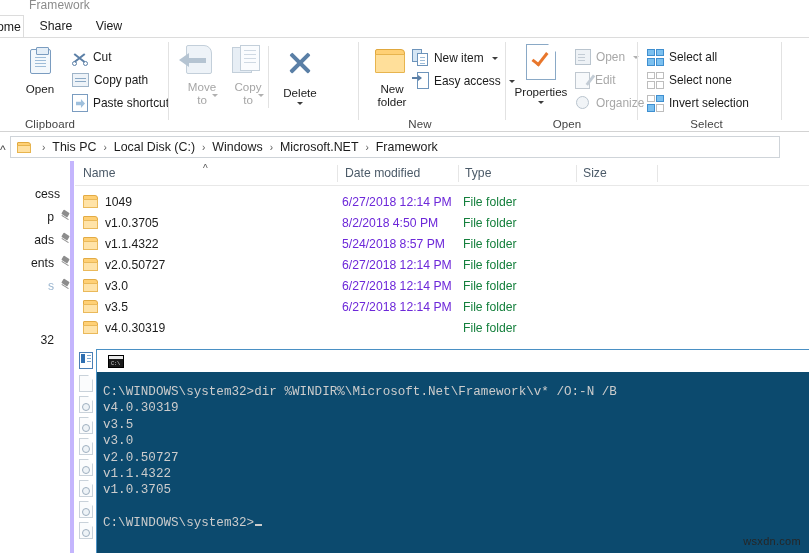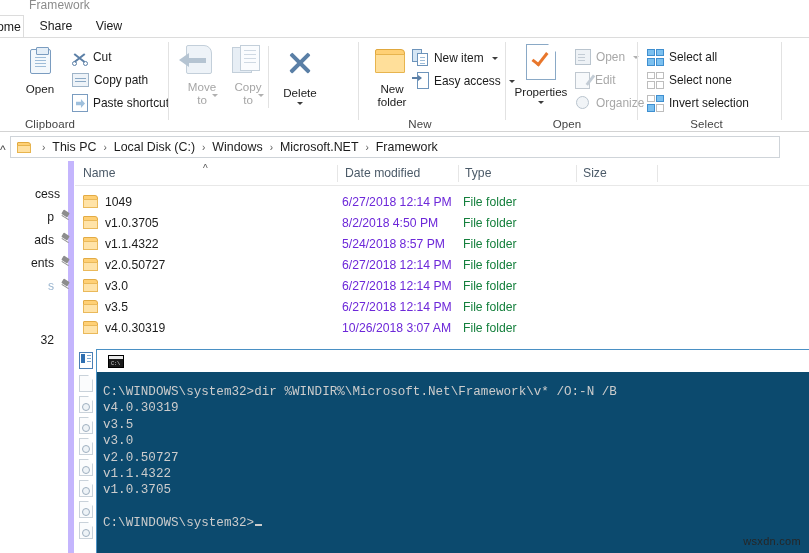--- a/index.html
+++ b/index.html
@@ -223,21 +223,21 @@
        background:#ffd075; border:1px solid #e0a83e; border-radius:1px 3px 1px 1px; }
   .crumbicon .fr { position:absolute; left:0; top:4px; width:14px; height:8px;
        background:#ffe0a0; border:1px solid #e7b44e; }
   .crumbs { position: absolute; left: 26px; top: 0; height: 20px;
             display: flex; align-items: center; }
   .crumb { font-size: 12.4px; color: #1b1b1b; padding: 0 2px; cursor: default; white-space: nowrap; }
   .crsep { font-size: 10px; color: #5a5a5a; padding: 0 5px; }
 
   
   .navpane { position: absolute; left: 0; top: 161px; width: 74px; height: 392px;
-             background: #ffffff; border-right: 6px solid #c4b5fd; }
+             background: #ffffff; border-right: 4px solid #c4b5fd; }
   .navitem { position: absolute; left: 0; height: 21px; width: 74px;
              display: flex; align-items: center; cursor: default; }
   .navitem .ntxt { font-size: 12.2px; color: #1b1b1b; white-space: nowrap;
              position: absolute; right: 20px; }
   .navitem.blue .ntxt { color: #9bb6d0; }
   .navitem.head .ntxt { color: #1b1b1b; right: 14px; }
   .pin { position: absolute; right: 3px; top: 5px; width: 11px; height: 11px; }
   .pin .hd { position:absolute; left:2px; top:0; width:7px; height:5px;
        background:#8d8d8d; transform: rotate(32deg); border-radius:1px; }
   .pin .nd { position:absolute; left:1px; top:6px; width:8px; height:1.4px;
@@ -633,21 +633,20 @@
         <span class="nm">v3.5</span>
         <span class="dt">6/27/2018 12:14 PM</span>
         <span class="tp">File folder</span>
       </div>
       <div class="frow" style="top:157px;">
         <span class="fi">
             <i class="bk"></i>
             <i class="fr"></i>
           </span>
         <span class="nm">v4.0.30319</span>
-        <span class="dt">10/26/2018 3:07 AM</span>
         <span class="tp">File folder</span>
       </div>
     </div>
 
     <div class="navsmall" style="top:352px;">
       <span style="position:absolute;inset:0;background:#fff;border:1px solid #4a7fb5;display:block;"></span>
       <span style="position:absolute;left:2px;top:2px;width:4px;height:9px;background:#2f6fb0;display:block;"></span>
       <span style="position:absolute;left:8px;top:3px;width:4px;height:1.2px;background:#7fa8cf;display:block;"></span>
       <span style="position:absolute;left:8px;top:6px;width:4px;height:1.2px;background:#7fa8cf;display:block;"></span>
       <span style="position:absolute;left:8px;top:9px;width:4px;height:1.2px;background:#7fa8cf;display:block;"></span>

